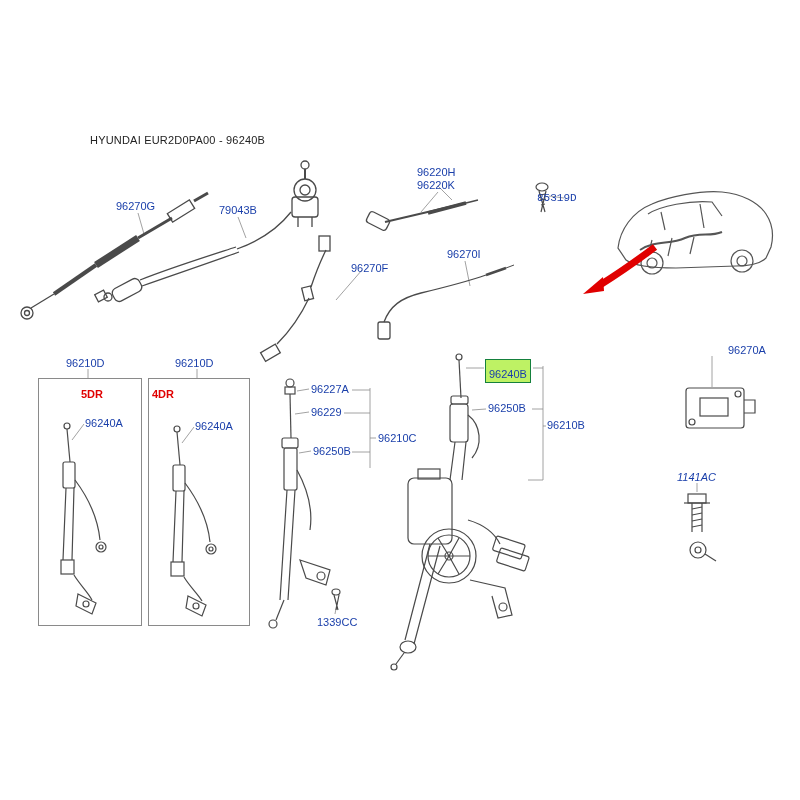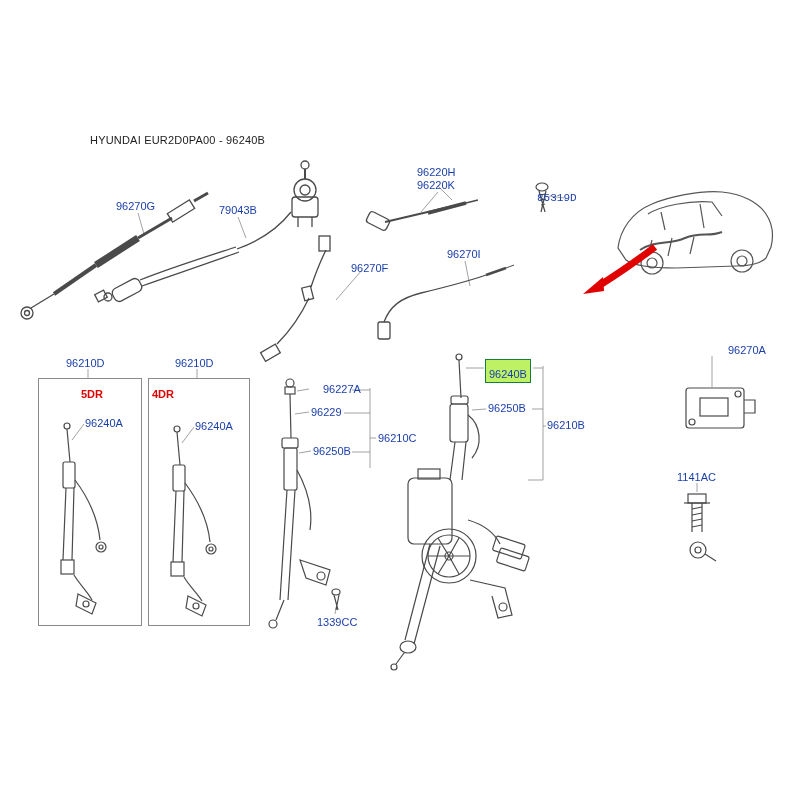--- a/index.html
+++ b/index.html
@@ -230,25 +230,25 @@
   <div class="part-label" style="left:447px;top:248px;">96270I</div>
   <div class="part-label" style="left:696px;top:344px;margin-left:32px;">96270A</div>
 
   <div class="part-label" style="left:66px;top:357px;">96210D</div>
   <div class="part-label" style="left:175px;top:357px;">96210D</div>
   <div class="variant-label" style="left:41px;top:388px;margin-left:40px;">5DR</div>
   <div class="variant-label" style="left:152px;top:388px;text-align:center;">4DR</div>
   <div class="part-label" style="left:85px;top:417px;">96240A</div>
   <div class="part-label" style="left:195px;top:420px;">96240A</div>
 
-  <div class="part-label" style="left:311px;top:383px;margin-left:12px;">96227A</div>
+  <div class="part-label" style="left:311px;top:383px;">96227A</div>
   <div class="part-label" style="left:311px;top:406px;">96229</div>
   <div class="part-label" style="left:313px;top:445px;">96250B</div>
   <div class="part-label" style="left:378px;top:432px;">96210C</div>
 
   <div class="part-label highlight" style="left:485px;top:359px;">96240B</div>
   <div class="part-label" style="left:488px;top:402px;">96250B</div>
   <div class="part-label" style="left:547px;top:419px;text-align:center;">96210B</div>
 
   <div class="part-label" style="left:317px;top:616px;text-align:center;">1339CC</div>
-  <div class="part-label" style="left:677px;top:471px;">1141AC</div>
+  <div class="part-label" style="left:677px;top:471px;font-style:italic;">1141AC</div>
 
 </div>
 
 </body></html>

